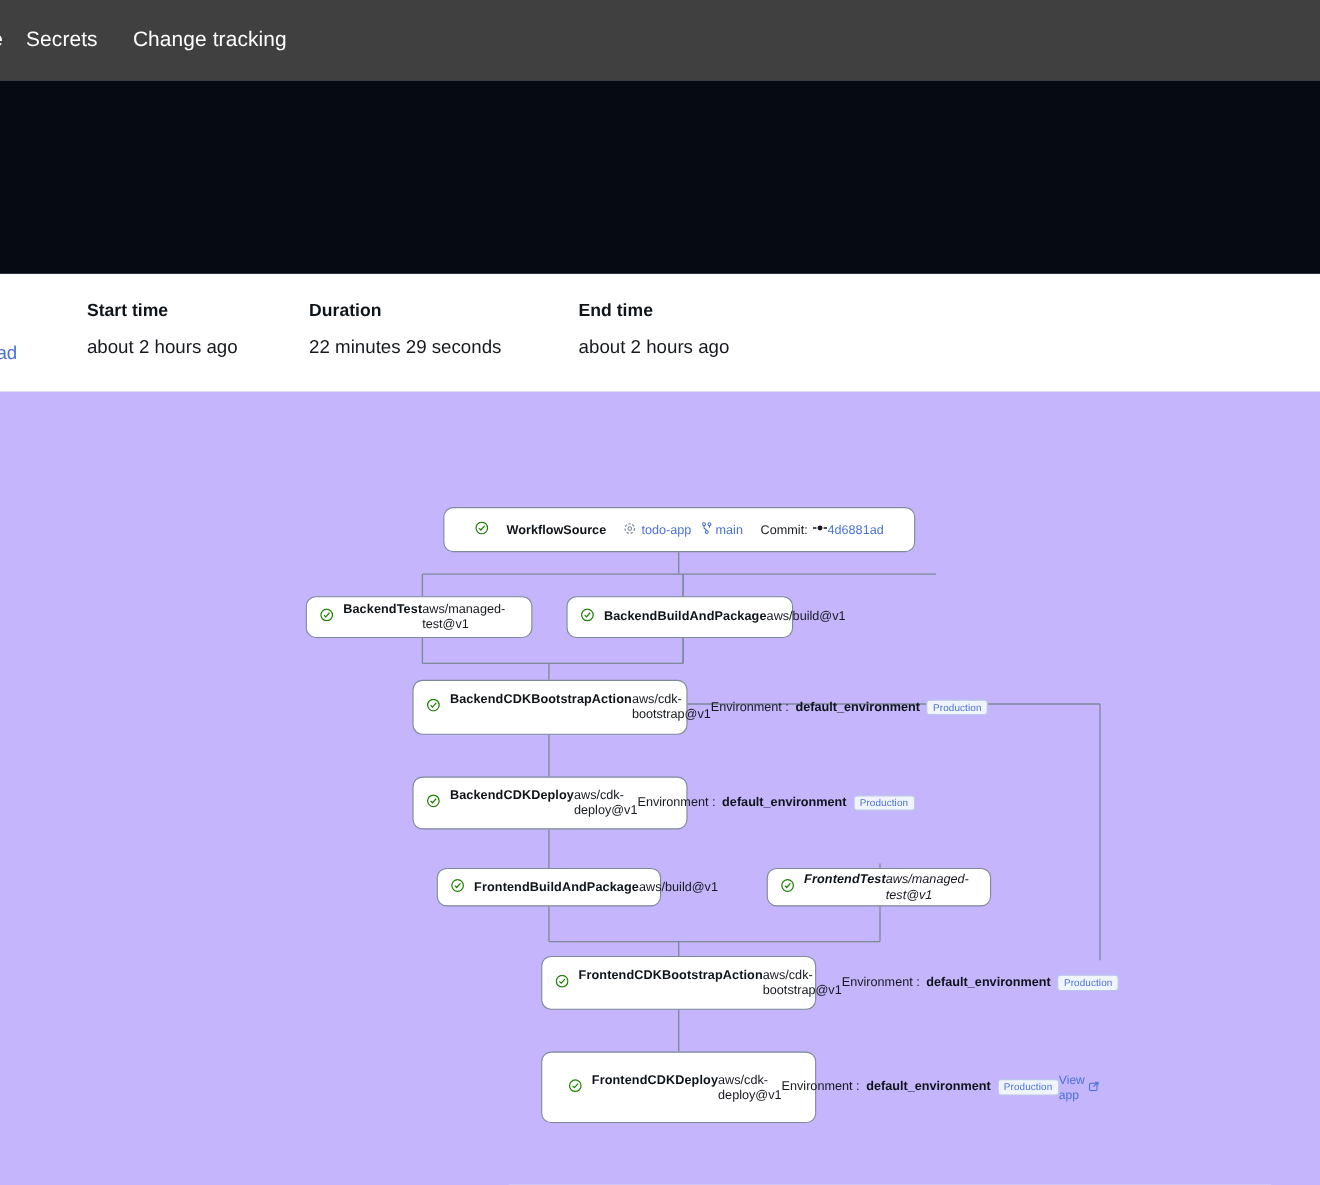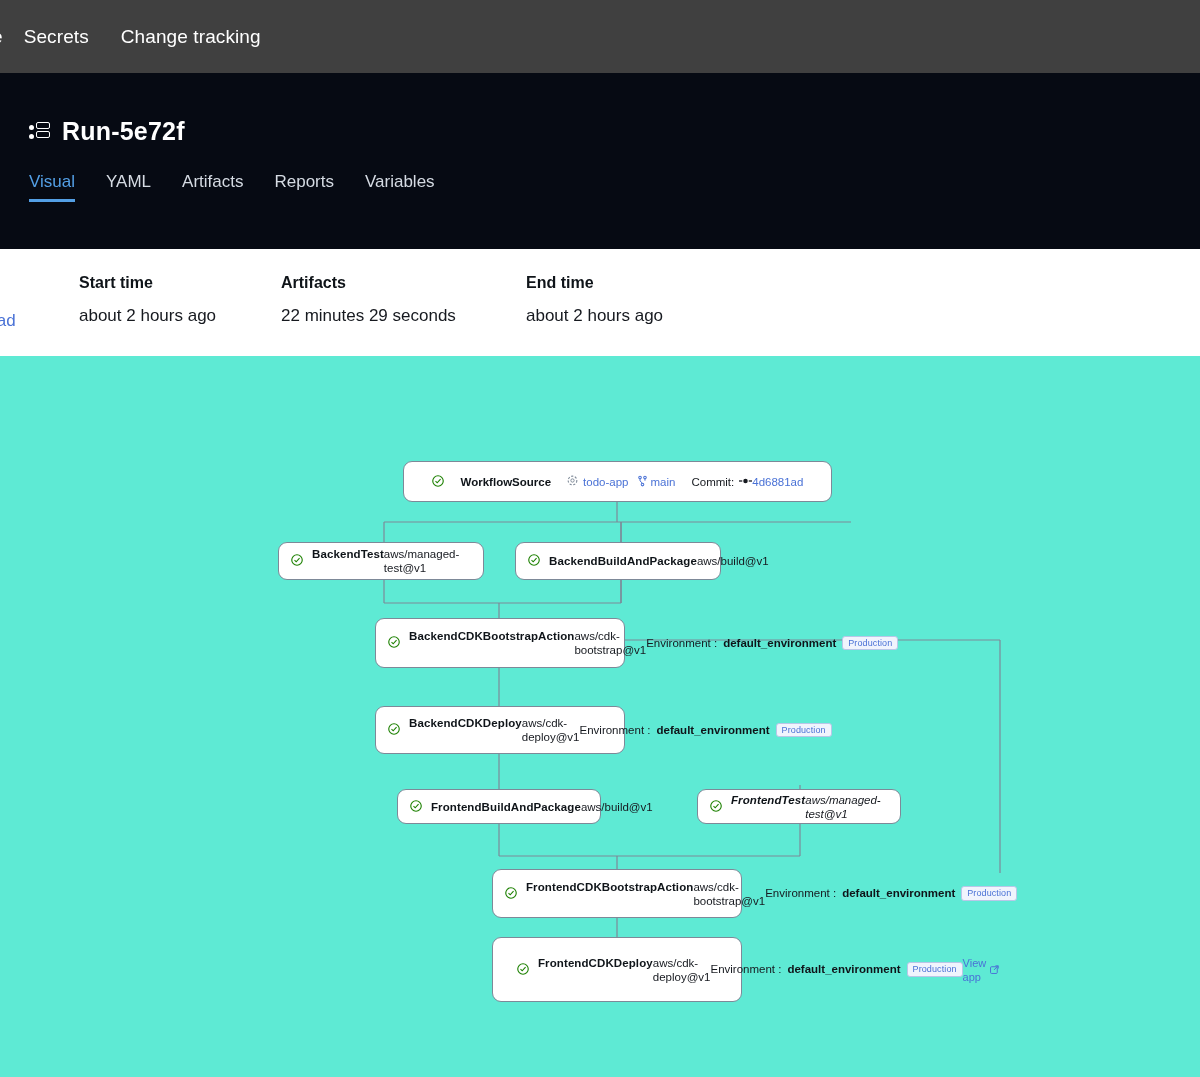--- a/index.html
+++ b/index.html
@@ -108,21 +108,21 @@
   }
   .summary-value {
     font-size: 17px;
     color: #16191f;
   }
 
   
   .canvas {
     position: relative;
     height: 721px;
-    background: #5eead4;
+    background: #c4b5fd;
     overflow: hidden;
   }
   .graph { position: absolute; inset: 0; }
   .edges { position: absolute; inset: 0; }
 
   .node {
     position: absolute;
     background: #ffffff;
     border: 1px solid #7d8998;
     border-radius: 9px;
@@ -202,47 +202,31 @@
 
 <div class="topnav">
   <div class="topnav-item clipped">e</div>
   <div class="topnav-gap1"></div>
   <div class="topnav-item">Secrets</div>
   <div class="topnav-gap2"></div>
   <div class="topnav-item">Change tracking</div>
 </div>
 
 <div class="runheader">
-  <div class="run-title-row">
-    <div class="run-icon">
-      <span class="dot d1"></span>
-      <span class="dot d2"></span>
-      <span class="bar b1"></span>
-      <span class="bar b2"></span>
-    </div>
-    <div class="run-title">Run-5e72f</div>
-  </div>
-  <div class="tabs">
-    <div class="tab active">Visual</div>
-    <div class="tab">YAML</div>
-    <div class="tab">Artifacts</div>
-    <div class="tab">Reports</div>
-    <div class="tab">Variables</div>
-  </div>
 </div>
 
 <div class="summary">
   <div class="summary-link">lad</div>
   <div class="summary-cols">
     <div class="summary-col">
       <div class="summary-label">Start time</div>
       <div class="summary-value">about 2 hours ago</div>
     </div>
     <div class="summary-col c2">
-      <div class="summary-label">Artifacts</div>
+      <div class="summary-label">Duration</div>
       <div class="summary-value">22 minutes 29 seconds</div>
     </div>
     <div class="summary-col">
       <div class="summary-label">End time</div>
       <div class="summary-value">about 2 hours ago</div>
     </div>
   </div>
 </div>
 
 <div class="canvas">
@@ -423,21 +407,21 @@
         <div class="node-title">FrontendCDKBootstrapAction</div>
         <div class="node-sub">aws/cdk-bootstrap@v1</div>
         <div class="node-env">
           <span>Environment :</span>
           <b>default_environment</b>
           <span class="badge">Production</span>
         </div>
       </div>
     </div>
 
-    <div class="node" style="left:492px; top:581px; width:250px; height:65px;padding-left:24px;">
+    <div class="node" style="left:492px; top:600px; width:250px; height:65px;padding-left:24px;">
       <span class="node-check">
         <svg width="12" height="12" viewBox="0 0 16 16">
             <circle cx="8" cy="8" r="7" fill="none" stroke="#1d8102" stroke-width="1.5"></circle>
             <path d="M4.7 8.2 L6.9 10.4 L11.4 5.4" fill="none" stroke="#1d8102" stroke-width="1.5"></path>
           </svg>
       </span>
       <div class="node-body">
         <div class="node-title">FrontendCDKDeploy</div>
         <div class="node-sub">aws/cdk-deploy@v1</div>
         <div class="node-env">

